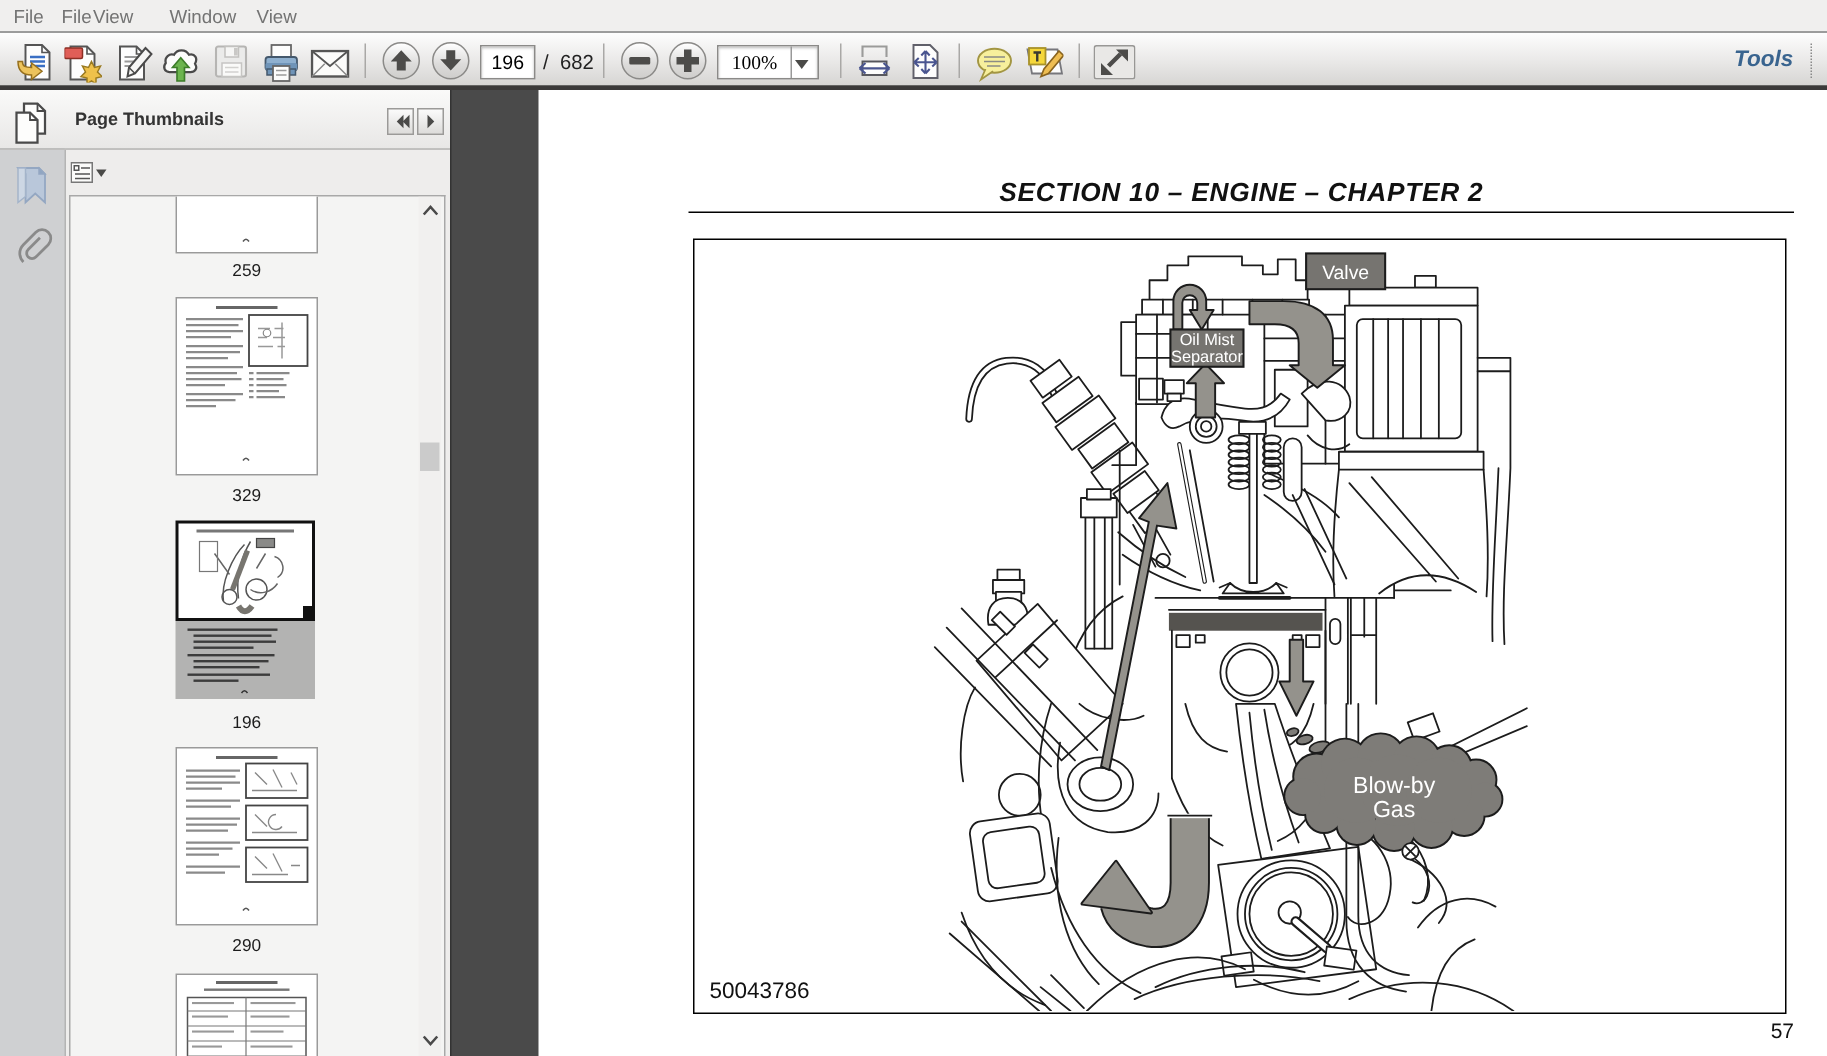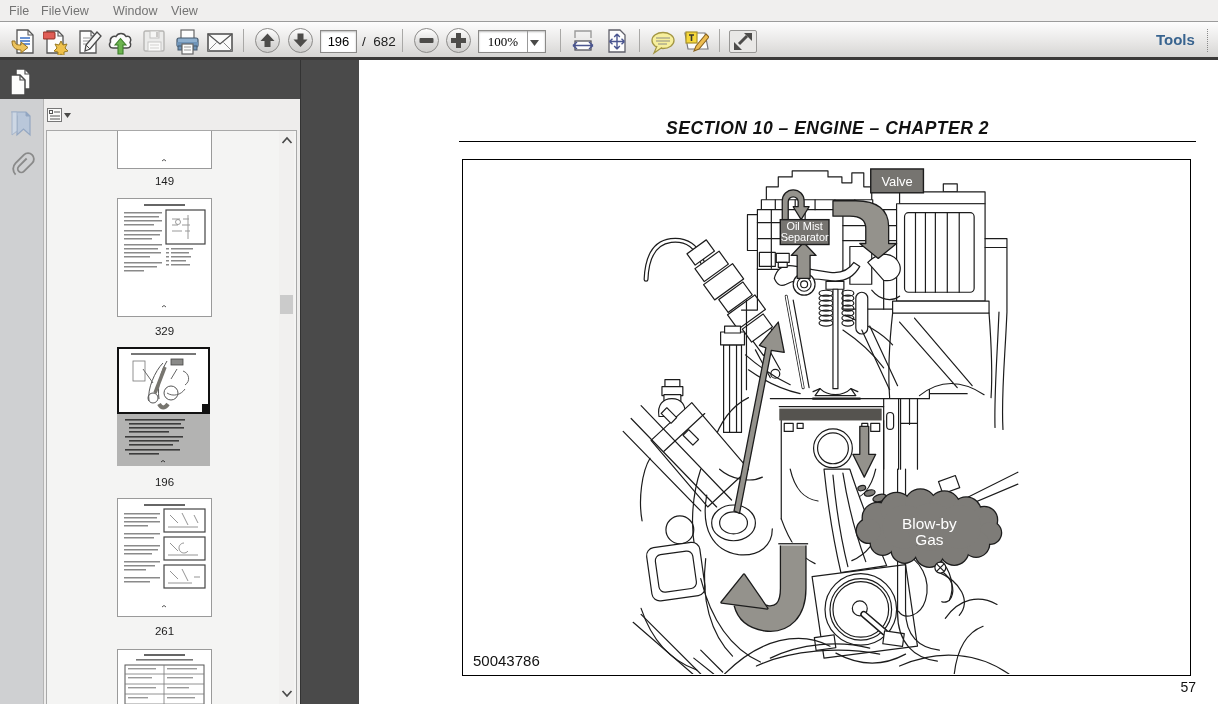--- a/index.html
+++ b/index.html
@@ -141,21 +141,21 @@
  <div class="circbtn" style="left:255px"></div>
  <div class="circbtn" style="left:288px"></div>
  <div class="circbtn" style="left:414px"></div>
  <div class="circbtn" style="left:446px"></div>
  <div class="field" style="left:320px;top:8px;width:35px;height:21px;text-align:center;font-size:13px;line-height:21px;">196</div>
  <div style="position:absolute;left:362px;top:12px;font-size:13.5px;color:#222;">/&nbsp; 682</div>
  <div class="field" style="left:478px;top:8px;width:66px;height:21px;">
    <div style="position:absolute;left:0;top:0;width:48px;text-align:center;font-size:13px;line-height:21px;font-family:Liberation Serif, serif;">100%</div>
    <div style="position:absolute;left:48px;top:0;width:1px;height:21px;background:#999"></div>
  </div>
- <div style="position:absolute;left:1156px;top:9px;font-size:15px;font-weight:bold;color:#39648f;">Tools</div>
+ <div style="position:absolute;left:1156px;top:9px;font-size:15px;font-weight:bold;color:#39648f;font-style:italic;">Tools</div>
  <div style="position:absolute;left:1207px;top:7px;height:23px;border-left:1px dotted #8a8a8a;"></div>
 </div>
 <div id="darkstrip"></div>
 <div id="content">
   <div id="page">
     <div id="pgtitle">SECTION 10 – ENGINE – CHAPTER 2</div>
     <div id="titleline"></div>
     <div id="figframe">
       <svg id="engsvg" style="position:absolute;left:0;top:0" width="727" height="514" viewBox="462 159 729 517">
 <g stroke="#1c1c1c" stroke-width="1.2" fill="none" stroke-linejoin="round" stroke-linecap="round">
@@ -387,35 +387,49 @@
     </svg>
     <svg style="position:absolute;left:11px;top:12px" width="24" height="28">
       <path d="M1,1 H15 L19,5 V24 L12.5,18 L6,24 V5 Z" fill="#b9c7da" stroke="#94a7c2" stroke-width="1.2"></path>
       <path d="M15,1 V5 H19 Z" fill="#8fa5c2" stroke="#94a7c2" stroke-width="1"></path>
       <path d="M1,1 H6 V20 L1,24 Z" fill="#cdd7e4" stroke="#a4b4ca" stroke-width="1"></path>
     </svg>
     <svg style="position:absolute;left:11px;top:48px" width="24" height="34">
       <path d="M5,30 C1.5,26.5 1.5,21 5,17.5 L14,8.5 C16.5,6 20.5,6 23,8.5 C25.5,11 25.5,15 23,17.5 L14,26.5 C12.5,28 10,28 8.5,26.5 C7,25 7,22.5 8.5,21 L17,12.5" fill="none" stroke="#8a8a8a" stroke-width="2" transform="scale(0.92)"></path>
     </svg>
   </div>
+  <div id="panelhdr">
+    <div id="hdrtitle">Page Thumbnails</div>
+    <div class="hdrbtn" style="left:258px">
+      <svg width="16" height="16">
+          <path d="M10,3.5 L5.5,8 L10,12.5 Z" fill="#4a4a48"></path>
+          <path d="M14,3.5 L9.5,8 L14,12.5 Z" fill="#4a4a48"></path>
+        </svg>
+    </div>
+    <div class="hdrbtn" style="left:278px">
+      <svg width="16" height="16">
+          <path d="M6,3.5 L10.5,8 L6,12.5 Z" fill="#4a4a48"></path>
+        </svg>
+    </div>
+  </div>
   <svg style="position:absolute;left:47px;top:48px;z-index:2" width="26" height="16">
     <rect x="0.5" y="0.5" width="14" height="13" fill="#fbfbfa" stroke="#777" stroke-width="1"></rect>
     <rect x="2.5" y="2.5" width="3" height="3" fill="none" stroke="#555" stroke-width="1"></rect>
     <path d="M7,4 H13 M3,8 H13 M3,11 H13" stroke="#555" stroke-width="1" fill="none"></path>
     <path d="M17,5 L24,5 L20.5,10 Z" fill="#4a4a48"></path>
   </svg>
   <div id="panelborder"></div>
   <div id="thumblist">
 
     <div class="tpage" style="top:-31px;height:67px;">
       <svg width="93" height="67">
           <path d="M44,60 q2,-3 4,0" stroke="#555" fill="none" stroke-width="1"></path>
         </svg>
     </div>
-    <div class="tlabel" style="top:44px">149</div>
+    <div class="tlabel" style="top:44px">259</div>
     <div class="tpage" style="top:67px;height:117px;">
       <svg width="93" height="117">
         <rect x="26" y="5" width="41" height="2" fill="#666"></rect>
         <g fill="#8a8a8a">
           <rect x="6" y="13" width="38" height="1.5"></rect>
             <rect x="6" y="17" width="35" height="1.5"></rect>
             <rect x="6" y="21" width="38" height="1.5"></rect>
             <rect x="6" y="25" width="30" height="1.5"></rect>
           <rect x="6" y="31" width="38" height="1.5"></rect>
             <rect x="6" y="35" width="36" height="1.5"></rect>
@@ -502,21 +516,21 @@
         </g>
         <rect x="46" y="10" width="41" height="23" fill="#fff" stroke="#444" stroke-width="1.2"></rect>
         <path d="M52,16 l8,8 m4,-10 l6,12 m6,-10 l4,8 M50,28 h30" stroke="#888" stroke-width="0.9" fill="none"></path>
         <rect x="46" y="38" width="41" height="23" fill="#fff" stroke="#444" stroke-width="1.2"></rect>
         <path d="M52,44 l8,8 m6,-8 a5,5 0 1 0 4,8 M50,56 h30" stroke="#888" stroke-width="0.9" fill="none"></path>
         <rect x="46" y="66" width="41" height="23" fill="#fff" stroke="#444" stroke-width="1.2"></rect>
         <path d="M52,72 l8,8 m4,-10 l6,12 m6,-4 h6 M50,84 h24" stroke="#888" stroke-width="0.9" fill="none"></path>
         <path d="M44,108 q2,-3 4,0" stroke="#555" fill="none" stroke-width="1"></path>
       </svg>
     </div>
-    <div class="tlabel" style="top:494px">261</div>
+    <div class="tlabel" style="top:494px">290</div>
     <div class="tpage" style="top:518px;height:80px;">
       <svg width="93" height="80">
         <rect x="26" y="4" width="41" height="2" fill="#666"></rect>
         <rect x="18" y="9" width="57" height="1.6" fill="#777"></rect>
         <rect x="7" y="15" width="79" height="60" fill="none" stroke="#555" stroke-width="1"></rect>
         <path d="M46,15 V75 M7,24 H86 M7,34 H86 M7,44 H86 M7,54 H86 M7,64 H86" stroke="#777" stroke-width="0.8" fill="none"></path>
         <g fill="#999">
           <rect x="10" y="18" width="28" height="1.4"></rect>
             <rect x="49" y="18" width="30" height="1.4"></rect>
           <rect x="10" y="27" width="24" height="1.4"></rect>

